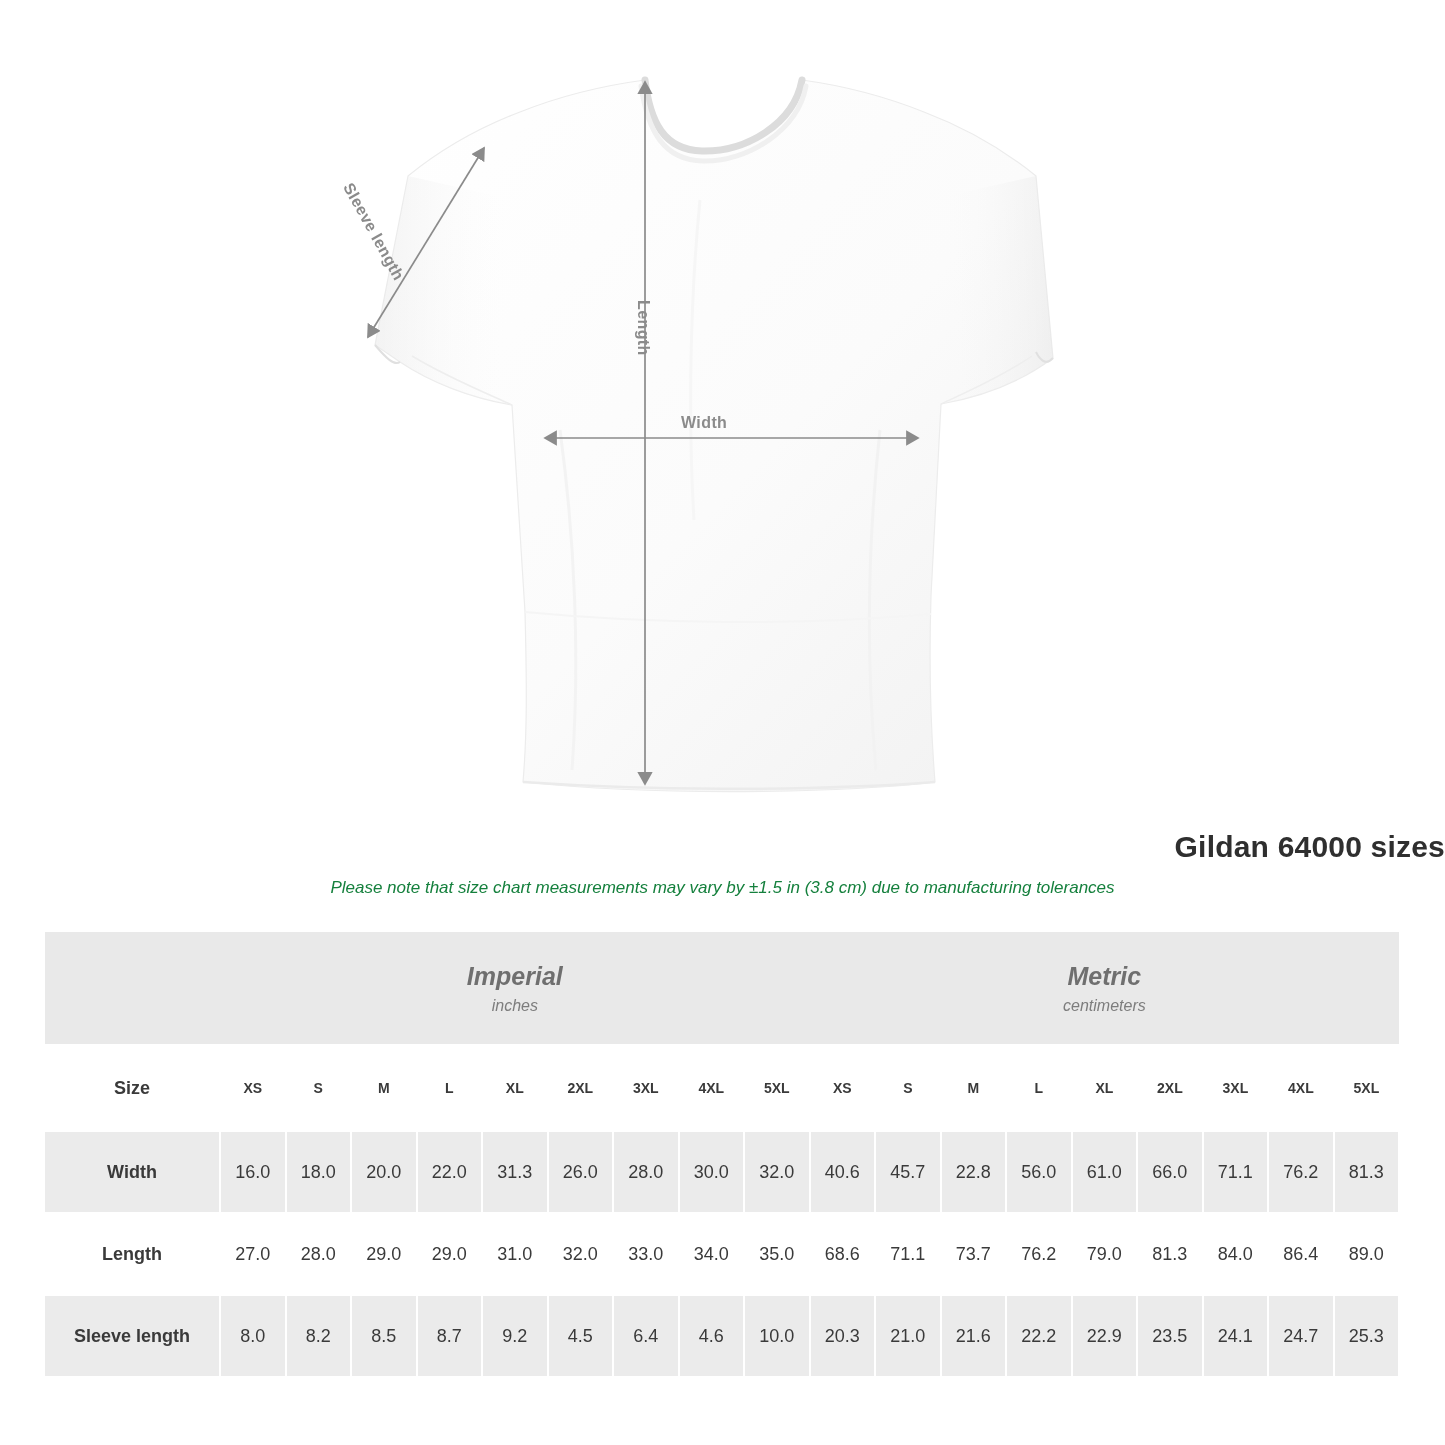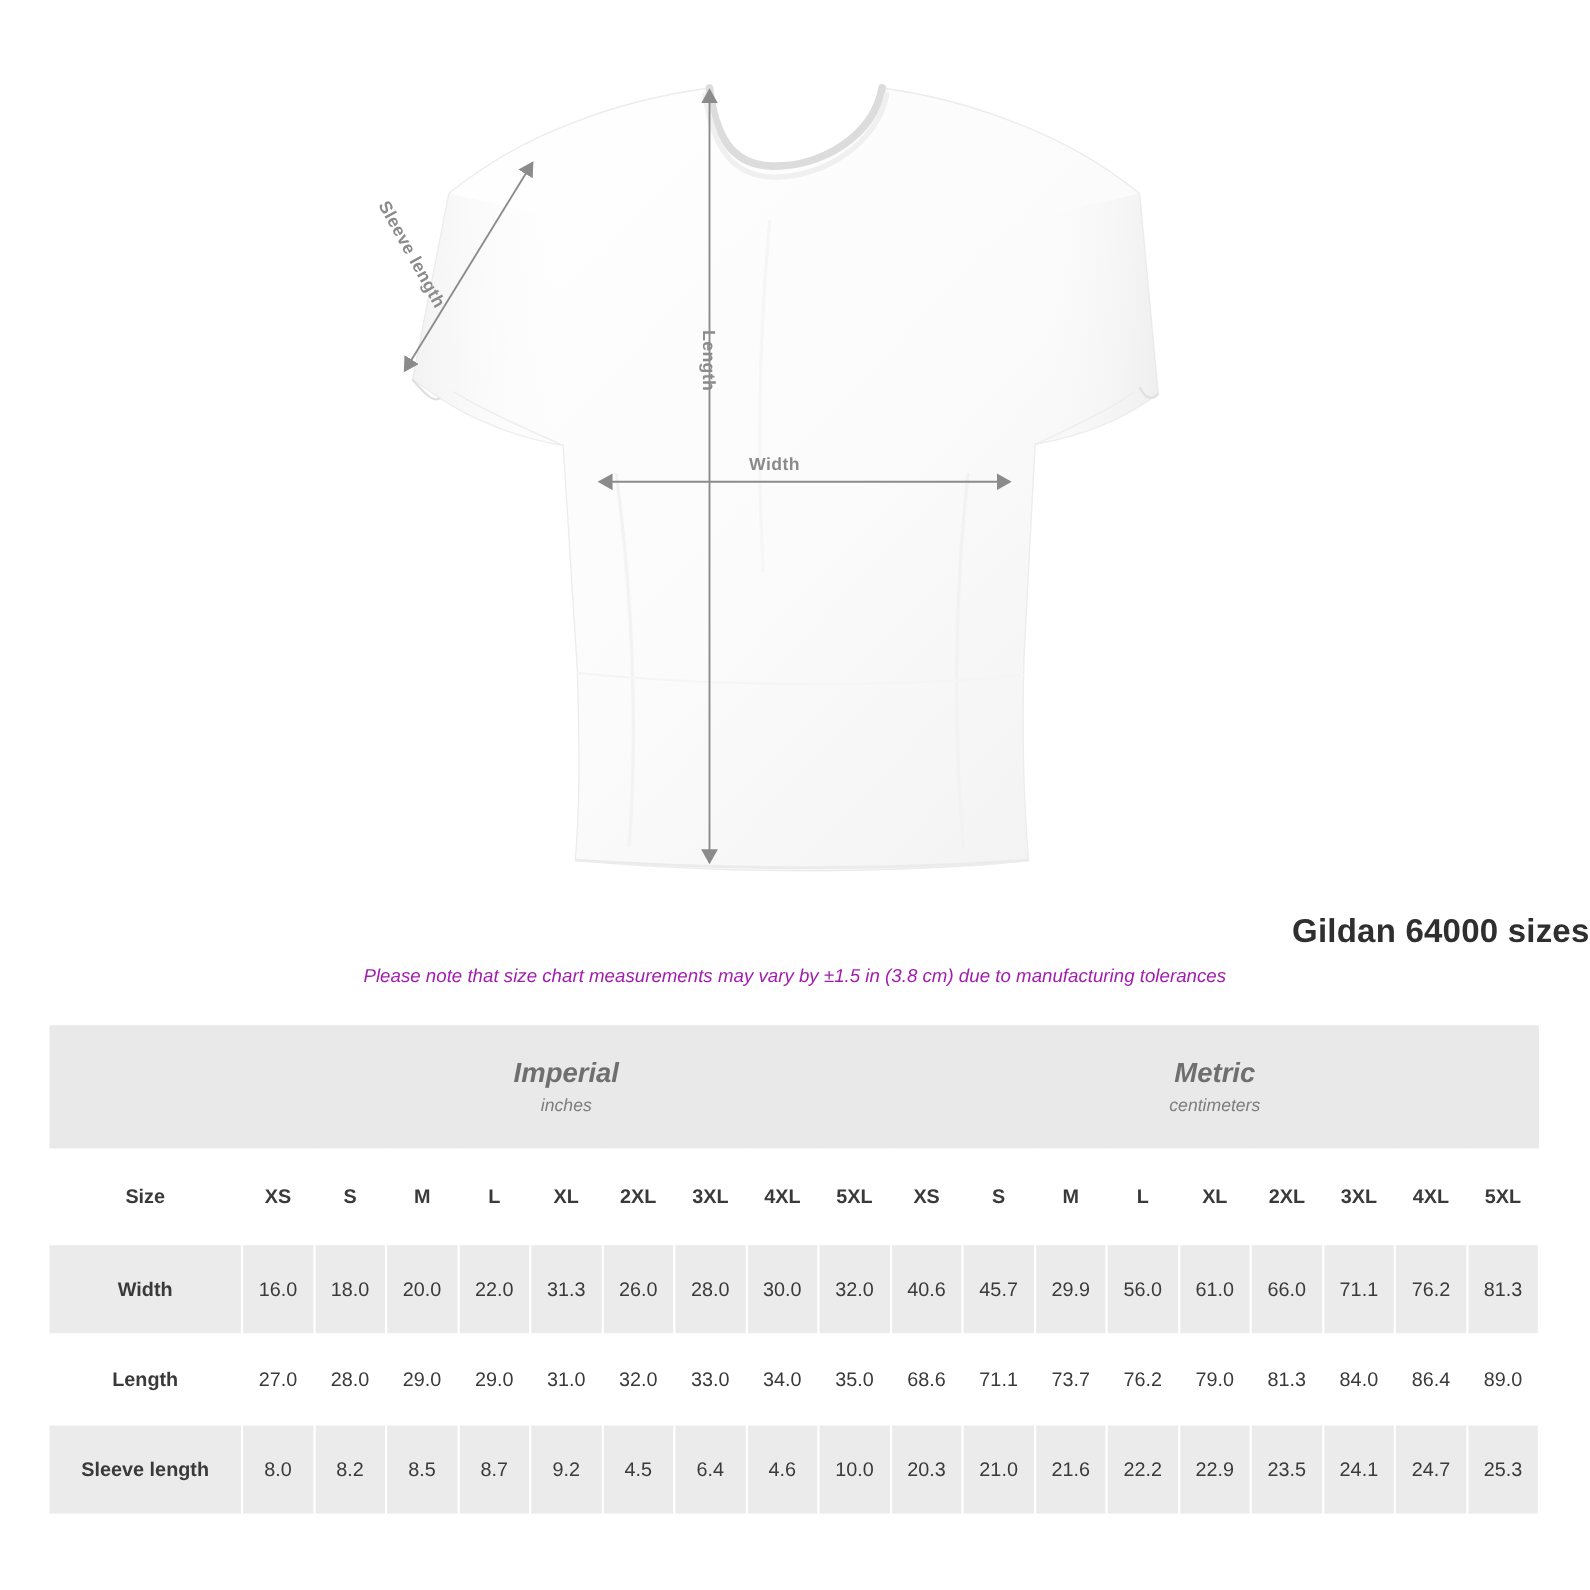--- a/index.html
+++ b/index.html
@@ -62,21 +62,21 @@
     font-size: 30px;
     font-weight: bold;
     color: #2f2f2f;
     margin: 10px 0 0 0;
     letter-spacing: 0.2px;
   }
   .subtitle {
     text-align: center;
     font-size: 17px;
     font-style: italic;
-    color: #a21caf;
+    color: #15803d;
     margin-top: 14px;
   }
 
   
   .table-wrap {
     margin: 34px 45px 0 45px;
   }
   table.size-table {
     border-collapse: collapse;
     width: 1355px;
@@ -105,21 +105,21 @@
   .unit-sub {
     font-size: 16px;
     font-style: italic;
     color: #7d7d7d;
     padding-top: 4px;
     text-align: center;
   }
   tr.head-row td {
     height: 84px;
     background: #ffffff;
-    font-size: 18px;
+    font-size: 14px;
     font-weight: bold;
     color: #3a3a3a;
   }
   tr.head-row td.rowlabel {
     font-size: 18px;
   }
   tr.data-row td {
     height: 80px;
     font-size: 18px;
   }
@@ -274,21 +274,21 @@
           <td class="val">18.0</td>
           <td class="val">20.0</td>
           <td class="val">22.0</td>
           <td class="val">31.3</td>
           <td class="val">26.0</td>
           <td class="val">28.0</td>
           <td class="val">30.0</td>
           <td class="val">32.0</td>
           <td class="val">40.6</td>
           <td class="val">45.7</td>
-          <td class="val">29.9</td>
+          <td class="val">22.8</td>
           <td class="val">56.0</td>
           <td class="val">61.0</td>
           <td class="val">66.0</td>
           <td class="val">71.1</td>
           <td class="val">76.2</td>
           <td class="val">81.3</td>
         </tr>
 
         <tr class="data-row plain">
           <td class="rowlabel">Length</td>

